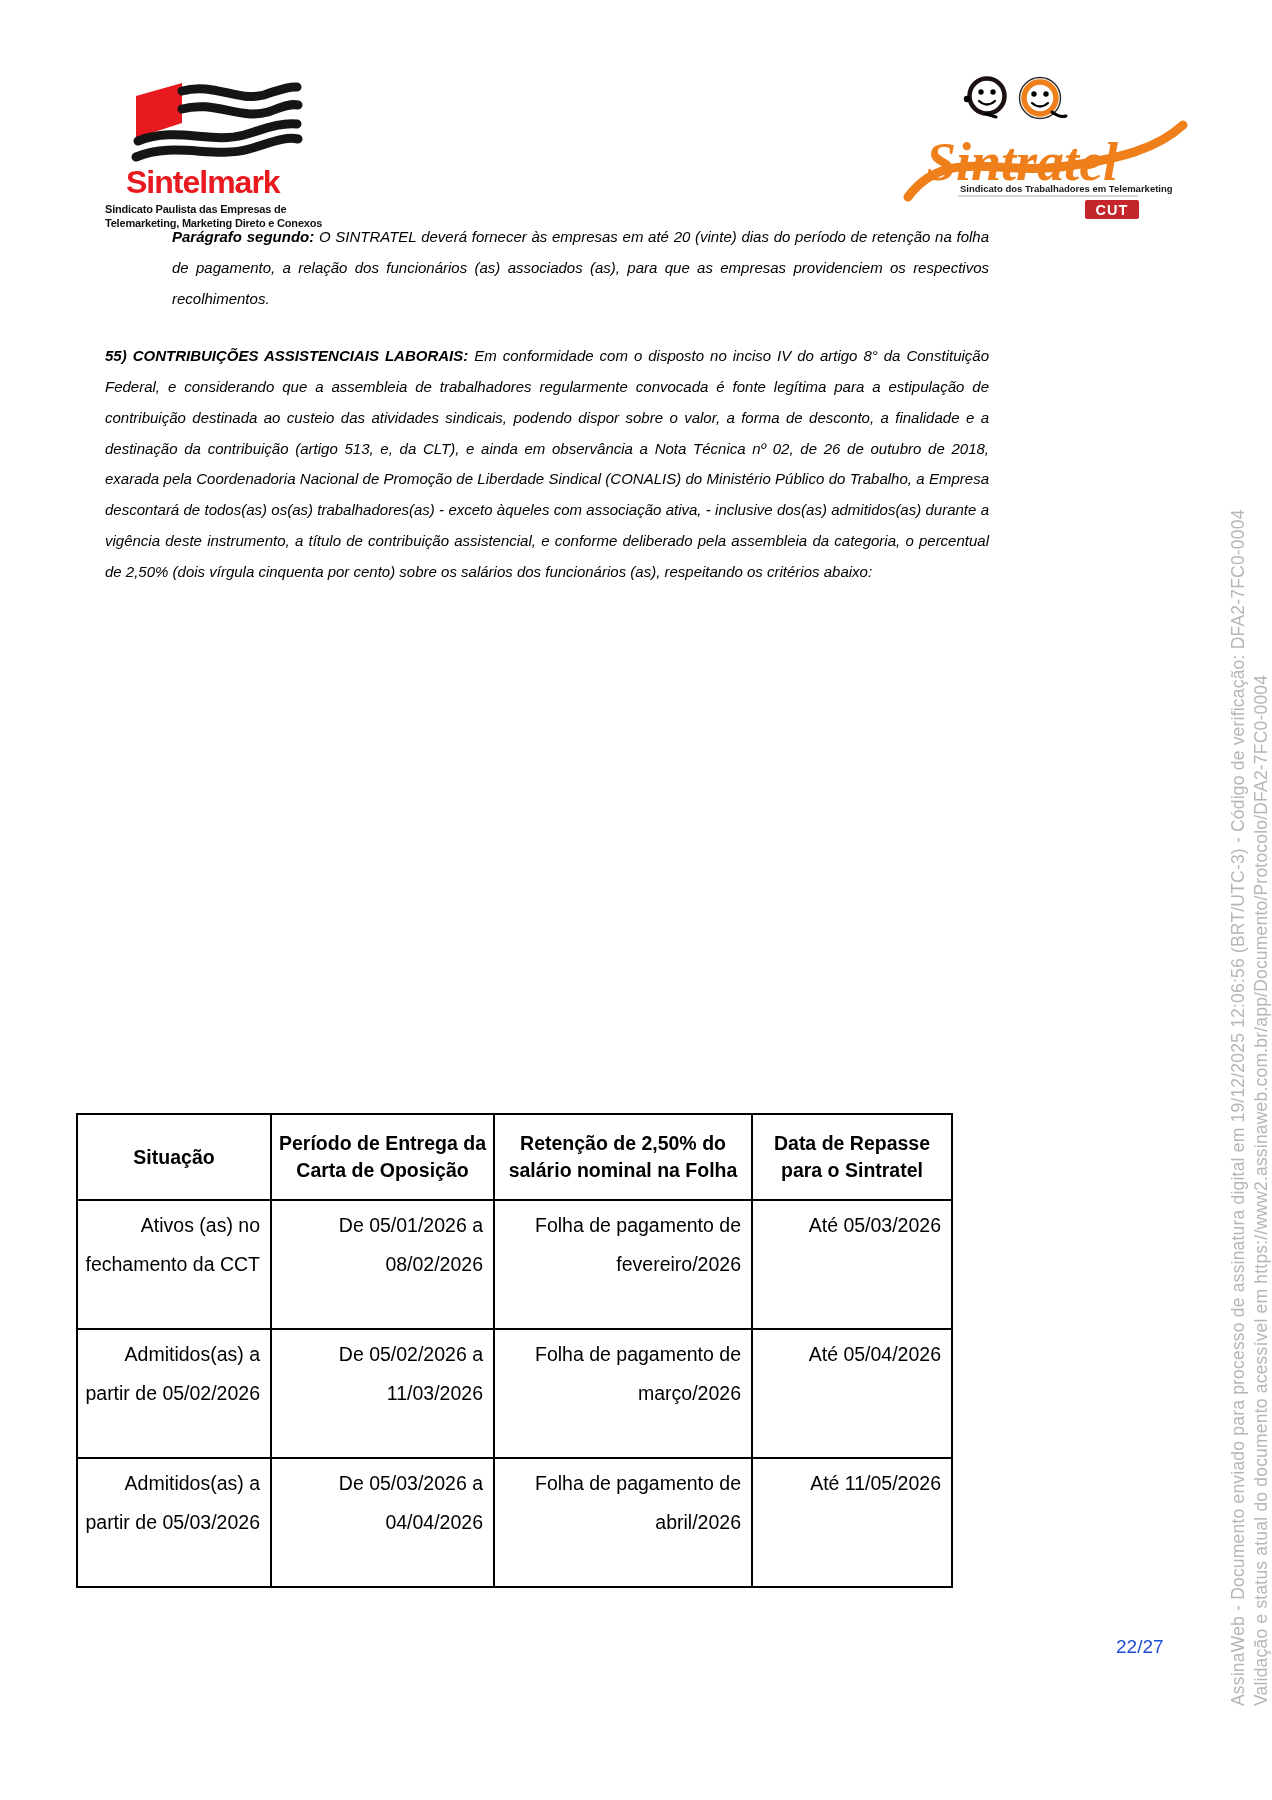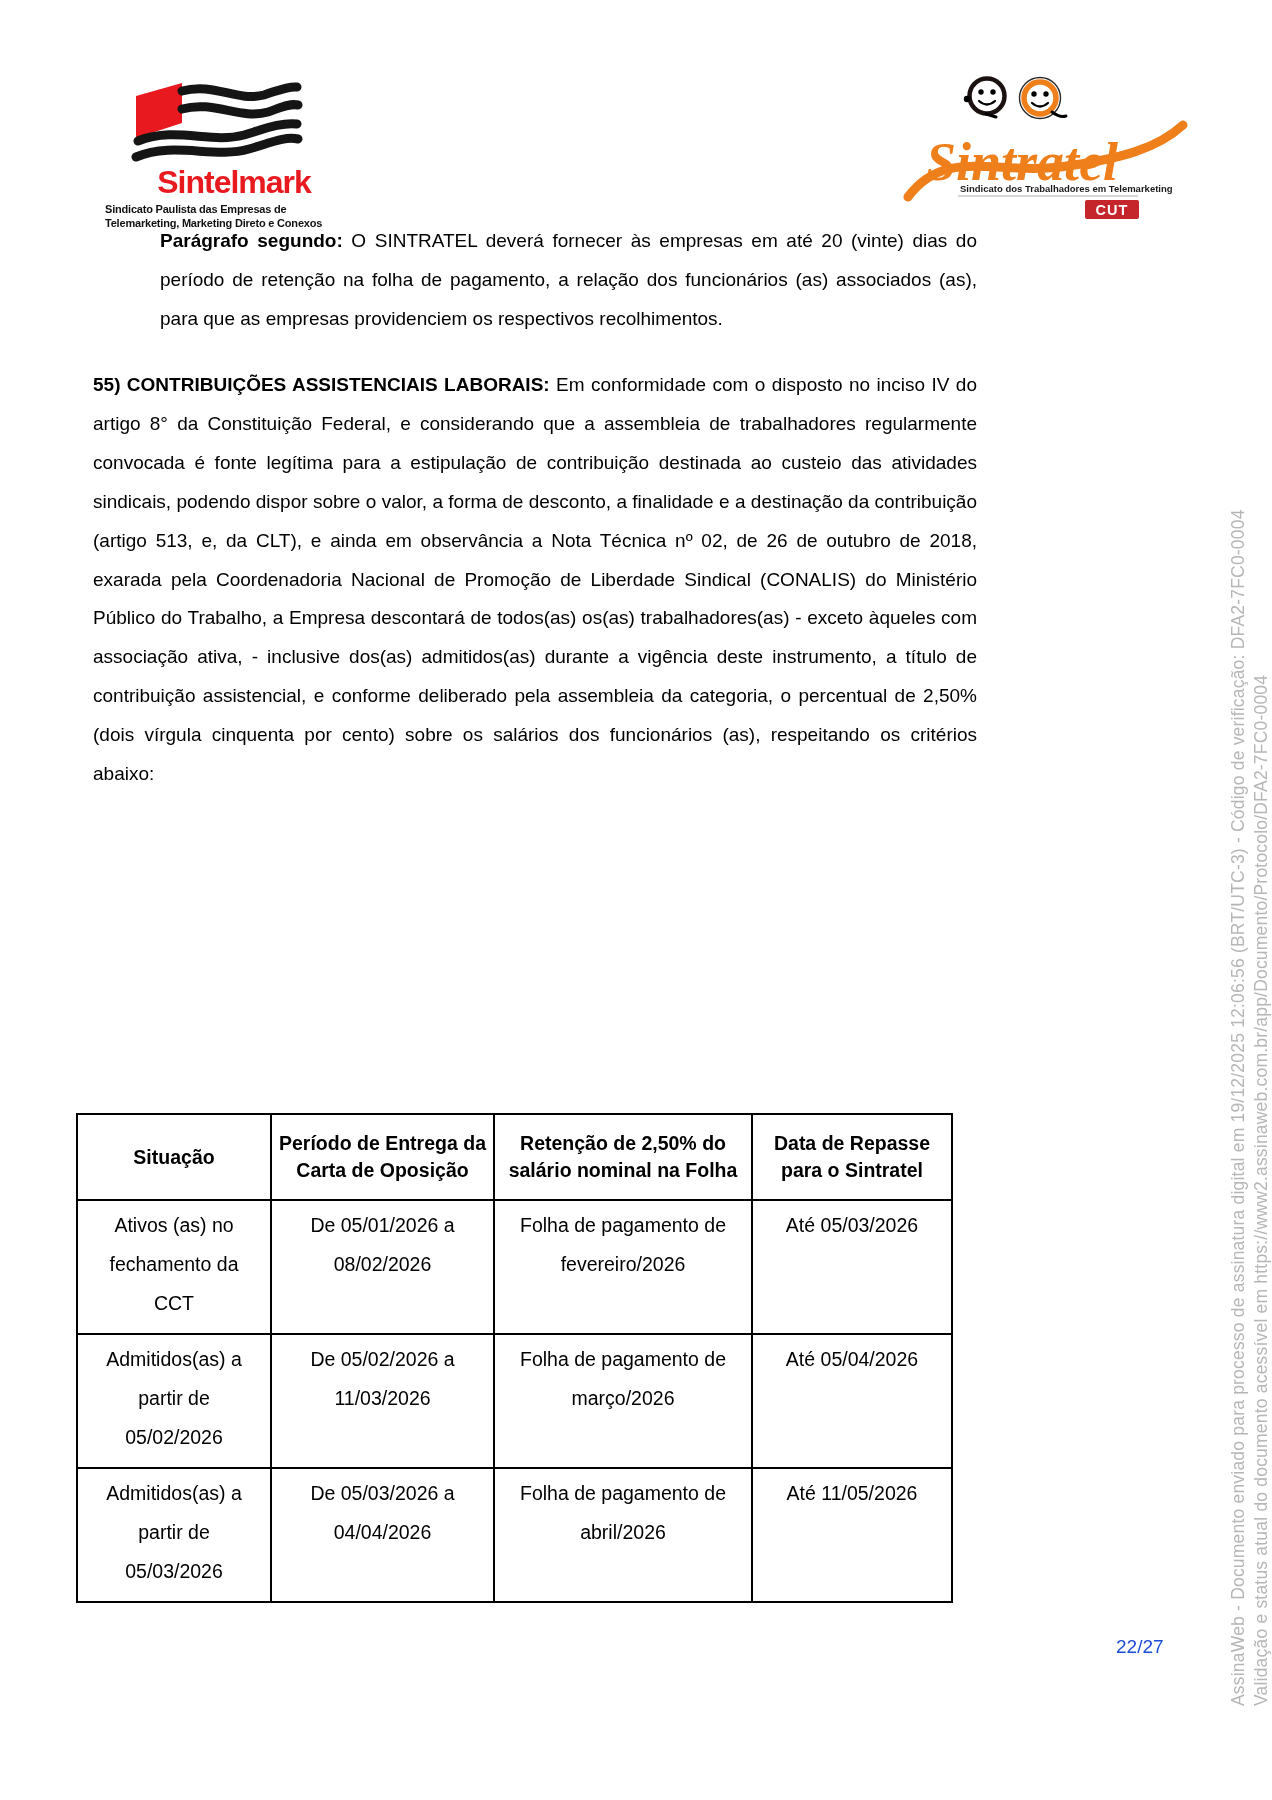--- a/index.html
+++ b/index.html
@@ -6,35 +6,34 @@
   .page{
     position:relative;width:1272px;height:1800px;margin:0 auto;
     background:#ffffff;overflow:hidden;
     font-family:"Liberation Sans",sans-serif;color:#000;
   }
 
   
   .logo-sintelmark{position:absolute;left:100px;top:78px;width:230px;}
   .logo-sintelmark .flag{display:block;margin-left:14px;}
   .sm-name{
-    margin:-6px 0 0 38px;font-size:32px;font-weight:bold;color:#e8191f;
+    margin:-6px 0 0 26px;font-size:32px;font-weight:bold;color:#e8191f;
     letter-spacing:-1px;
-    text-align:center;
   }
   .sm-sub{
     margin:1px 0 0 5px;font-size:11px;font-weight:bold;color:#111;
     line-height:1.3;letter-spacing:-0.2px;
   }
 
   .logo-sintratel{position:absolute;left:900px;top:62px;width:290px;height:160px;}
 
   
   .content{
-    position:absolute;left:93px;top:222px;width:884px;
-    font-size:19px;line-height:2.05;text-align:justify;
+    position:absolute;left:105px;top:222px;width:884px;
+    font-size:15px;line-height:2.05;text-align:justify;font-style:italic;
   }
   .para{margin:0 0 14px 0;}
   .para.indent{padding-left:67px;}
   .para.clause{margin-top:27px;}
   .blabel{font-weight:bold;}
 
   
   .doc-table{
     position:absolute;left:76px;top:1113px;
     border-collapse:collapse;table-layout:fixed;
@@ -43,22 +42,22 @@
   .doc-table col.c1{width:194px}
   .doc-table col.c2{width:223px}
   .doc-table col.c3{width:258px}
   .doc-table col.c4{width:200px}
   .doc-table th,.doc-table td{border:2.5px solid #000;}
   .doc-table th{
     font-weight:bold;text-align:center;vertical-align:middle;
     line-height:1.38;padding:4px 6px;height:76px;
   }
   .doc-table td{
-    vertical-align:top;text-align:center;
-    line-height:2.0;padding:5px 10px 10px 10px;height:112px;
+    vertical-align:top;text-align:right;
+    line-height:2.0;padding:5px 10px 10px 0;height:112px;
   }
 
   
   .page-number{position:absolute;left:1116px;top:1636px;font-size:19px;color:#1d4ed8;}
   .wm{
     position:absolute;transform-origin:0 0;transform:rotate(-90deg);
     white-space:nowrap;font-size:17.5px;color:#b6b6b6;letter-spacing:0.2px;
   }
   .wm1{left:1228px;top:1706px;}
   .wm2{left:1251px;top:1706px;}

